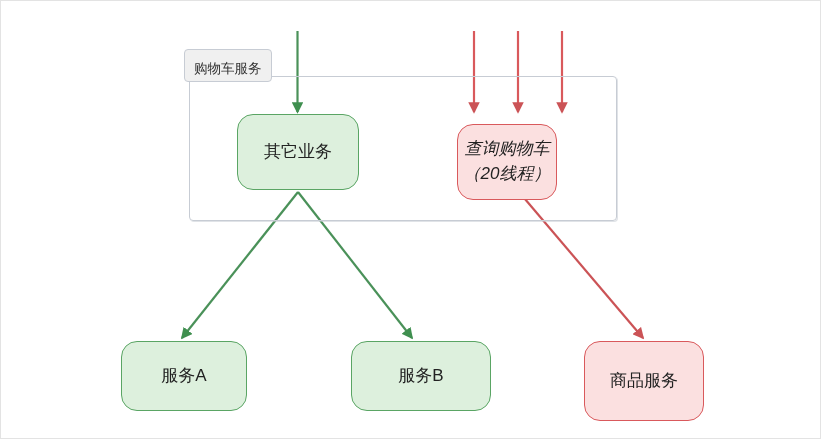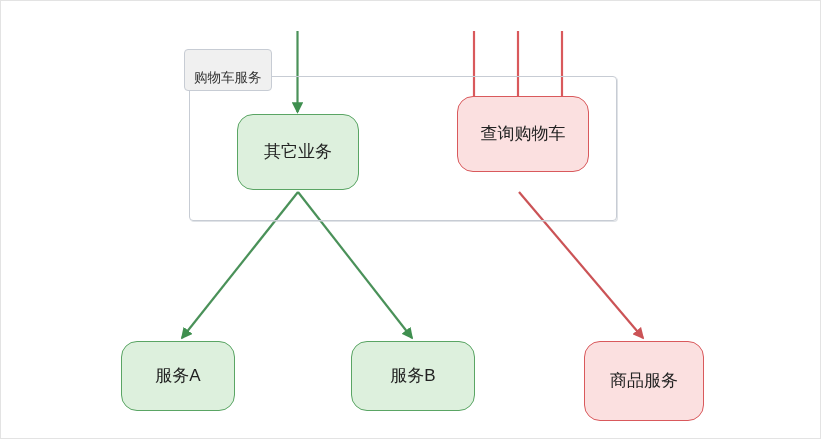--- a/index.html
+++ b/index.html
@@ -62,53 +62,54 @@
     border: 1.4px solid #c7ccd4;
     border-radius: 4px;
     background: transparent;
     box-shadow: 1px 1px 0 0 rgba(199,204,212,0.55);
     z-index: 1;
   }
   #group-label {
     position: absolute;
     left: 183px;
     top: 48px;
-    padding: 20px 9px 4px 9px;
+    padding: 11px 9px 4px 9px;
     box-sizing: border-box;
     background: #f0f0f0;
     border: 1.2px solid #c7ccd4;
     border-radius: 4px;
     font-size: 13.5px;
     color: #333333;
     line-height: 1.2;
     white-space: nowrap;
     z-index: 4;
   }
   #node-other {
     left: 236px;
     top: 113px;
     width: 122px;
     height: 76px;
   }
   #node-query {
     left: 456px;
-    top: 95px;
-    width: 132px;
+    top: 123px;
+    width: 100px;
     height: 76px;
+    font-style: italic;
   }
   #node-service-a {
     left: 120px;
     top: 340px;
-    width: 114px;
+    width: 126px;
     height: 70px;
   }
   #node-service-b {
     left: 350px;
     top: 340px;
-    width: 124px;
+    width: 140px;
     height: 70px;
   }
   #node-product {
     left: 583px;
     top: 340px;
     width: 120px;
     height: 80px;
   }
 </style>
 </head>
@@ -142,20 +143,21 @@
   <div id="group-box"></div>
 
   <div id="group-label">购物车服务</div>
 
   <div id="node-other" class="node node-green">
     <span class="line1">其它业务</span>
   </div>
 
   <div id="node-query" class="node node-red">
     <span class="line1">查询购物车</span>
+    <span class="line2">（20线程）</span>
   </div>
 
   <div id="node-service-a" class="node node-green">
     <span class="line1">服务A</span>
   </div>
 
   <div id="node-service-b" class="node node-green">
     <span class="line1">服务B</span>
   </div>
 

